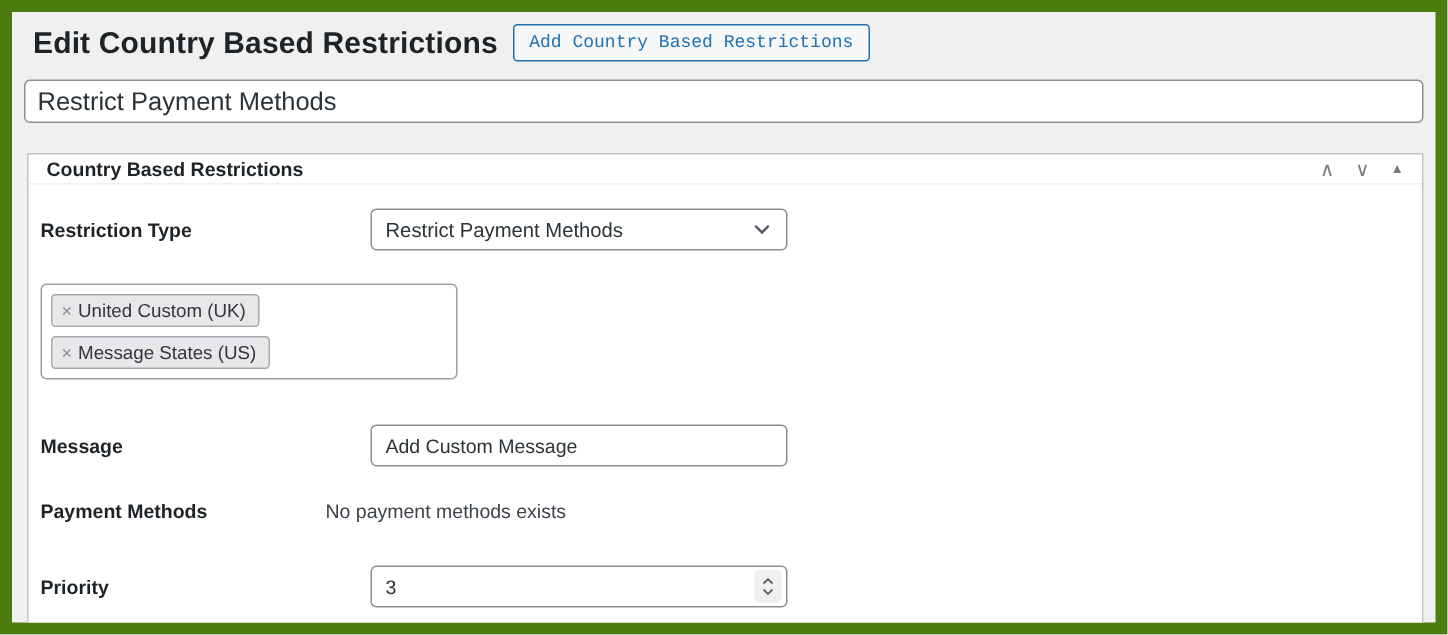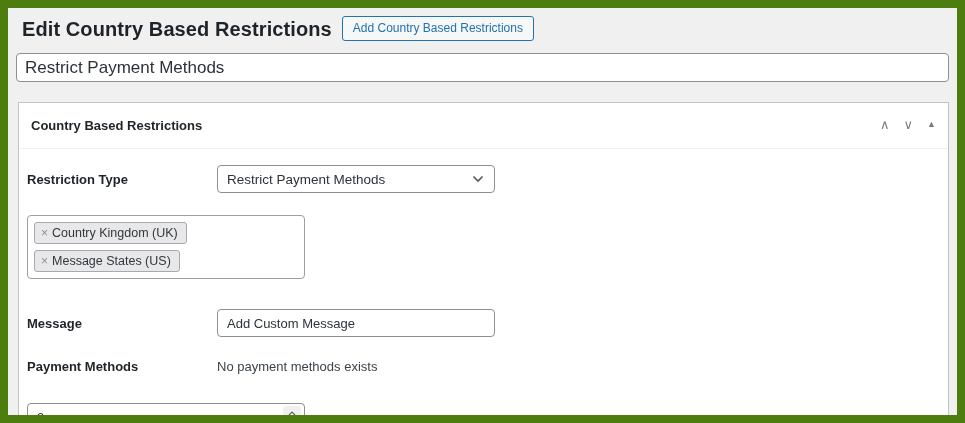--- a/index.html
+++ b/index.html
@@ -24,21 +24,21 @@
   .page-title {
     font-size: 20px;
     font-weight: 600;
     color: #1d2327;
     letter-spacing: 0.1px;
     line-height: 24px;
   }
   .add-new-btn {
     margin-left: 10px;
     padding: 5px 10px;
-    font-family: Liberation Sans, sans-serif;
+    font-family: Liberation Mono, monospace;
     font-size: 12px;
     font-weight: 500;
     color: #2271b1;
     background: #f6f7f7;
     border: 1px solid #2271b1;
     border-radius: 3px;
     cursor: pointer;
     line-height: 1.1;
     white-space: nowrap;
   }
@@ -60,23 +60,23 @@
   }
 
   
   .metabox {
     margin: 20px 8px 0 10px;
     background: #fff;
     border: 1px solid #c3c4c7;
   }
   .metabox-header {
     display: flex;
-    align-items: flex-start;
+    align-items: center;
     justify-content: space-between;
-    padding: 15px 12px;
+    padding: 2px 12px;
     border-bottom: 1px solid #f0f0f1;
   }
   .metabox-title {
     font-size: 13px;
     font-weight: 700;
     color: #1d2327;
   }
   .metabox-handles {
     display: flex;
     align-items: center;
@@ -88,21 +88,21 @@
     line-height: 1;
     cursor: pointer;
     user-select: none;
   }
   .handle-glyph.small { font-size: 9px; }
 
   
   .metabox-body { padding: 16px 12px 14px 8px; }
   .form-row { display: flex; margin-bottom: 22px; }
   .form-row.top-align { align-items: flex-start; }
-  .form-row.center-align { align-items: center; }
+  .form-row.center-align { align-items: center; gap: 30px; }
   .form-row:last-child { margin-bottom: 0; }
   .field-label {
     width: 190px;
     flex: 0 0 190px;
     font-size: 13px;
     font-weight: 700;
     color: #1d2327;
   }
   .row-countries { margin-bottom: 30px; }
   .row-payment { margin-bottom: 28px; }
@@ -227,40 +227,41 @@
               <polyline points="1.5,1.5 6,6 10.5,1.5" fill="none" stroke="#50575e" stroke-width="1.6"></polyline>
             </svg>
           </span>
         </div>
       </div>
 
       <div class="form-row top-align row-countries">
         <div class="multi-select">
           <span class="tag">
             <span class="tag-remove">×</span>
-            <span>Country Kingdom (UK)</span>
+            <span>United Custom (UK)</span>
           </span>
           <span class="tag">
             <span class="tag-remove">×</span>
             <span>Message States (US)</span>
           </span>
         </div>
       </div>
 
       <div class="form-row center-align">
         <span class="field-label">Message</span>
         <input class="text-input" type="text" value="Add Custom Message" style="">
       </div>
 
       <div class="form-row row-payment">
         <span class="field-label">Payment Methods</span>
         <span class="static-value">No payment methods exists</span>
       </div>
 
       <div class="form-row center-align">
+        <span class="field-label">Priority</span>
         <div class="number-wrap">
           <input class="text-input" type="text" value="3" style="">
           <span class="spinner">
             <svg width="8" height="5" viewBox="0 0 8 5">
               <polyline points="1,4 4,1 7,4" fill="none" stroke="#636363" stroke-width="1.2"></polyline>
             </svg>
             <svg width="8" height="5" viewBox="0 0 8 5">
               <polyline points="1,1 4,4 7,1" fill="none" stroke="#636363" stroke-width="1.2"></polyline>
             </svg>
           </span>

